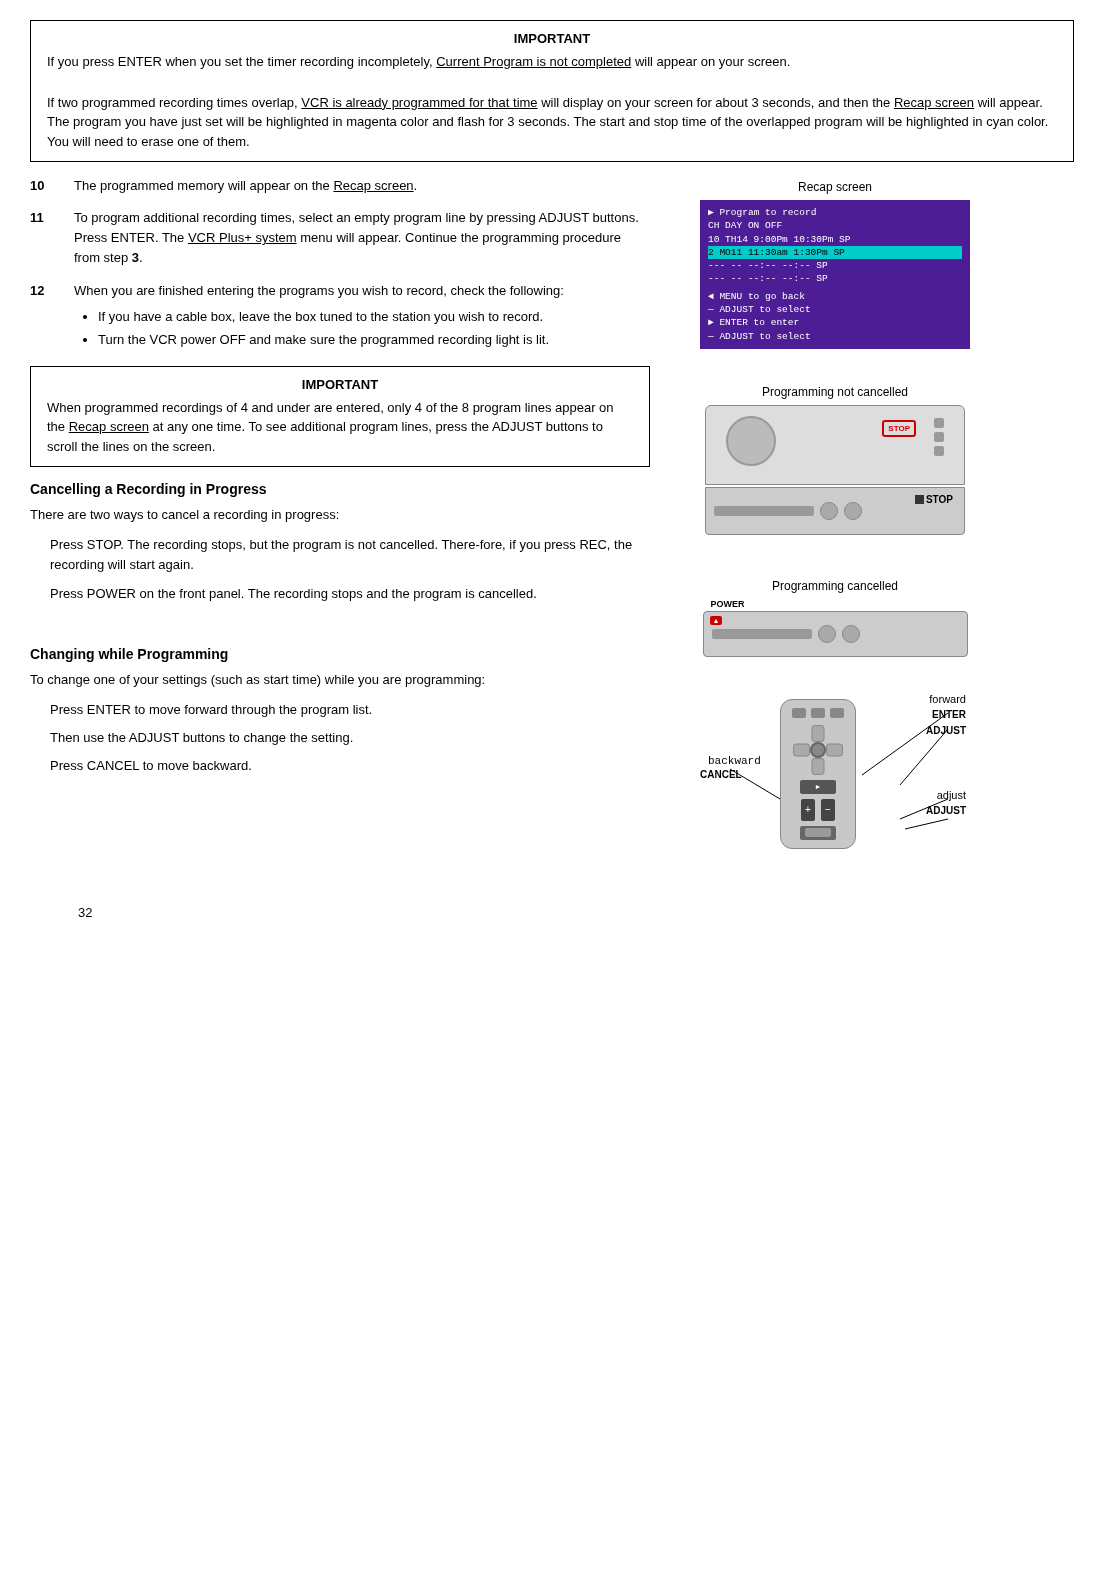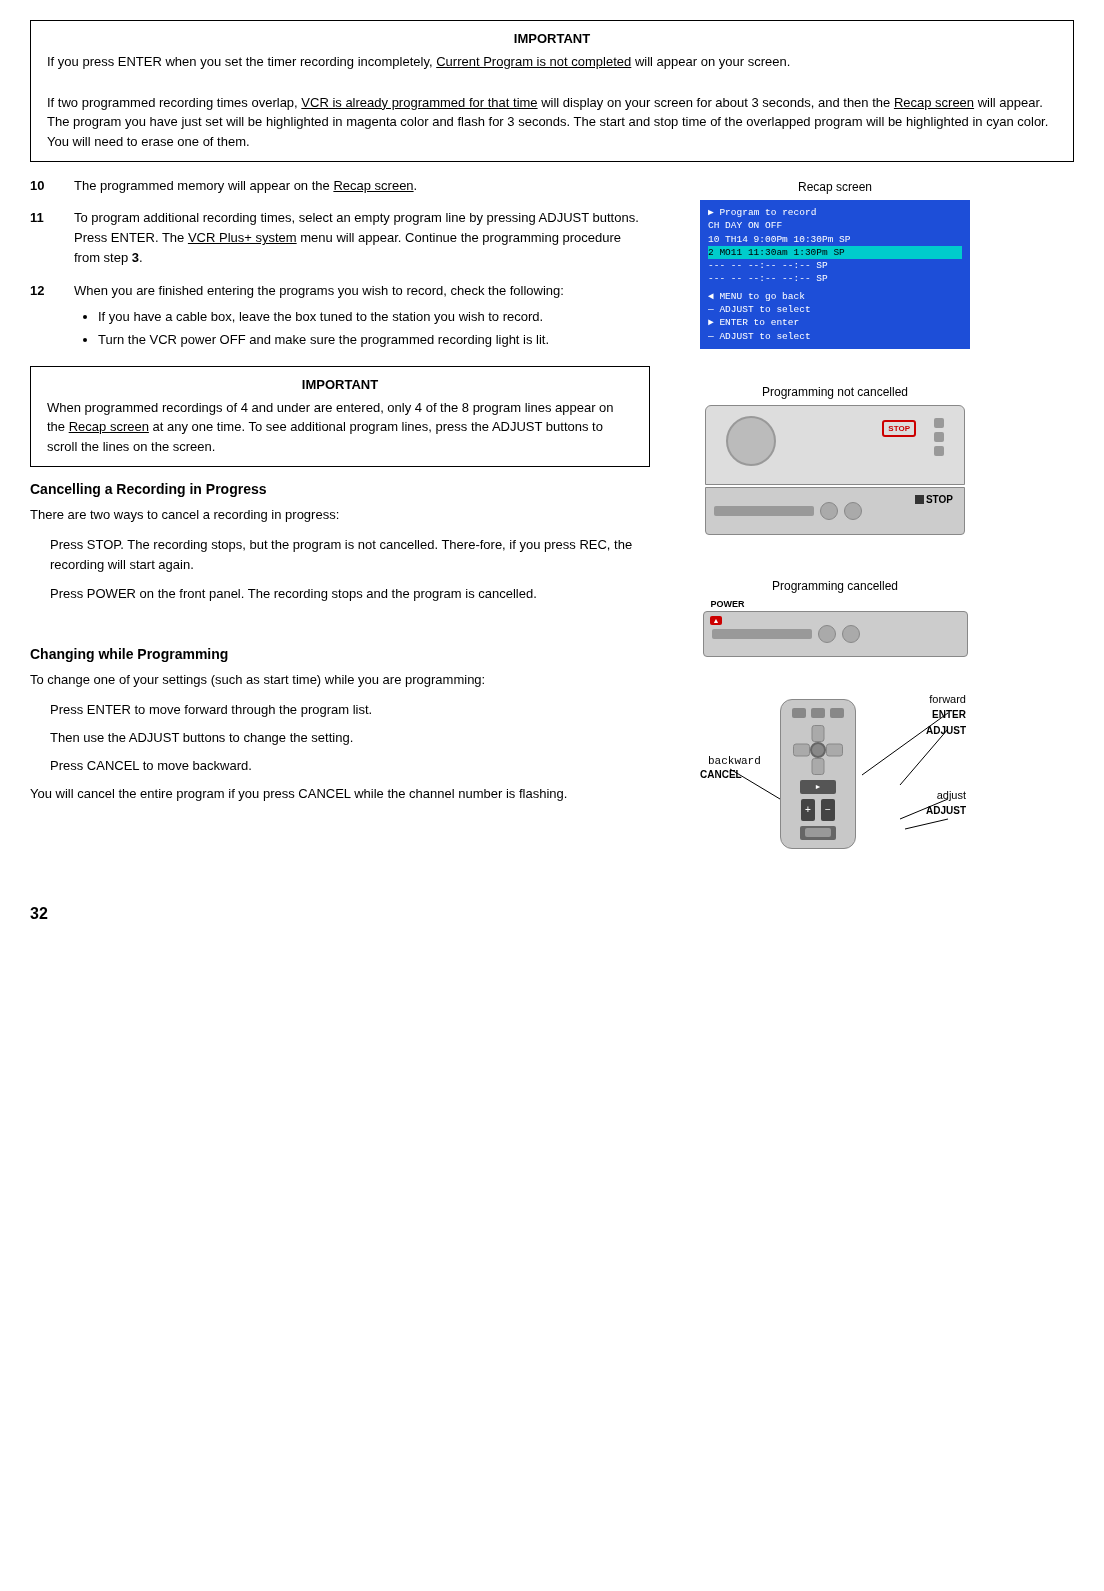--- a/index.html
+++ b/index.html
@@ -97,21 +97,21 @@
 
     
     .right-label {
       font-size: 12px;
       margin-bottom: 6px;
       text-align: center;
     }
 
     
     .recap-screen {
-      background: #1d4ed8;
+      background: #4c1d95;
       color: #fff;
       font-family: 'Courier New', monospace;
       font-size: 9.5px;
       padding: 6px 8px;
       width: 270px;
       margin-bottom: 6px;
       line-height: 1.4;
     }
 
     .recap-screen .row-cyan {
@@ -185,23 +185,24 @@
       border: 1.5px solid #888;
       border-radius: 4px;
       display: flex;
       align-items: center;
       padding: 0 8px;
       gap: 6px;
       position: relative;
     }
 
     .page-number {
-      font-weight: bold;
-      font-size: 16px;
+      font-weight: normal;
+      font-size: 13px;
       margin-top: 16px;
+      margin-left: 48px;
     }
 
     
     .page-wrapper {
       display: flex;
       flex-direction: column;
     }
 
     .content-row {
       display: flex;
@@ -272,21 +273,20 @@
 
       <br>
       <br>
 
       
       <div class="section-heading">Changing while Programming</div>
       <p class="body-para">To change one of your settings (such as start time) while you are programming:</p>
       <p class="indented-para">Press ENTER to move forward through the program list.</p>
       <p class="indented-para">Then use the ADJUST buttons to change the setting.</p>
       <p class="indented-para">Press CANCEL to move backward.</p>
-      <p class="body-para">You will cancel the entire program if you press CANCEL while the channel number is flashing.</p>
 
     </div>
 
     <div class="right-col">
 
       <div class="right-label" style="margin-top: 4px;">Recap screen</div>
 
       <div class="recap-screen">
         <div>▶ <span>Program to record</span></div>
         <div> CH DAY   ON      OFF</div>

